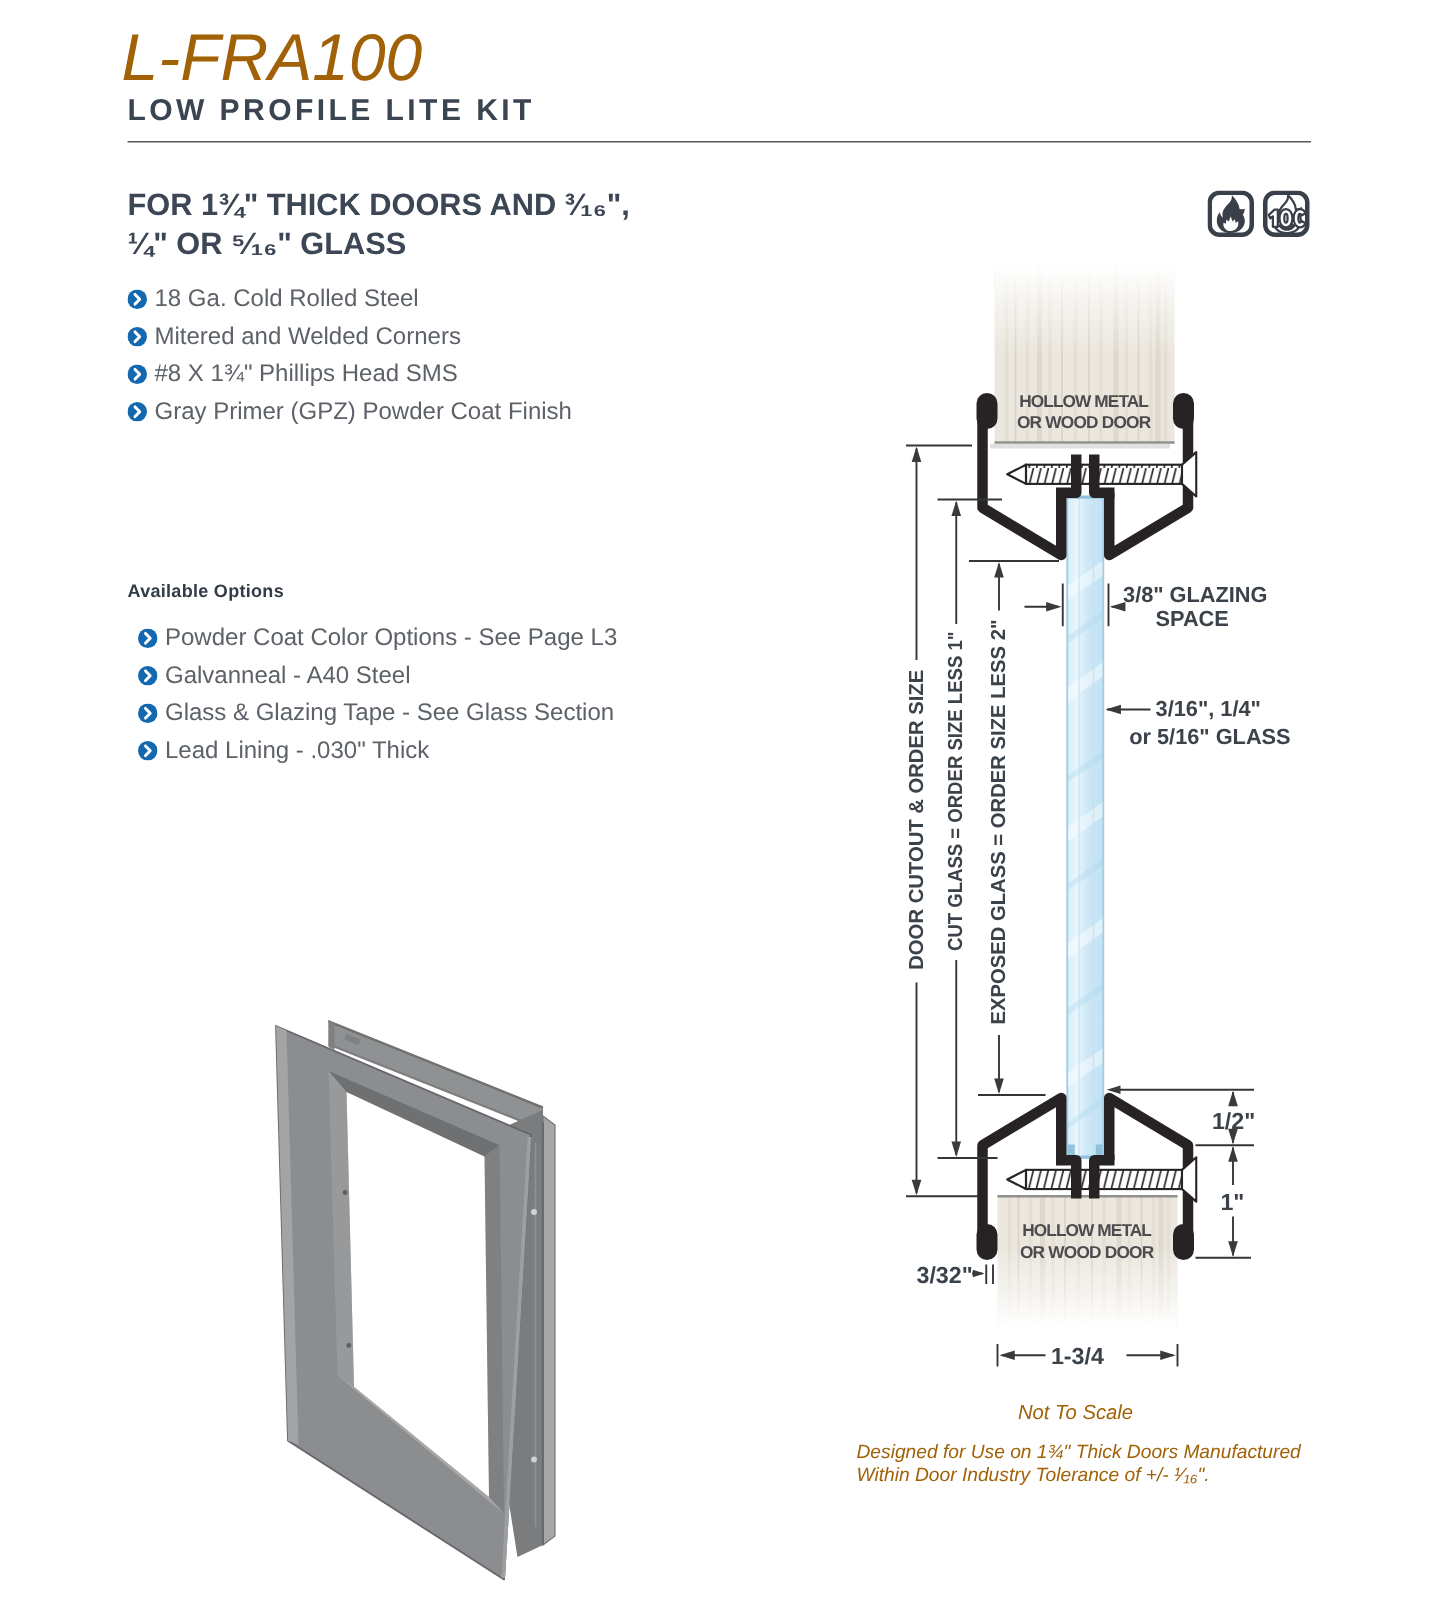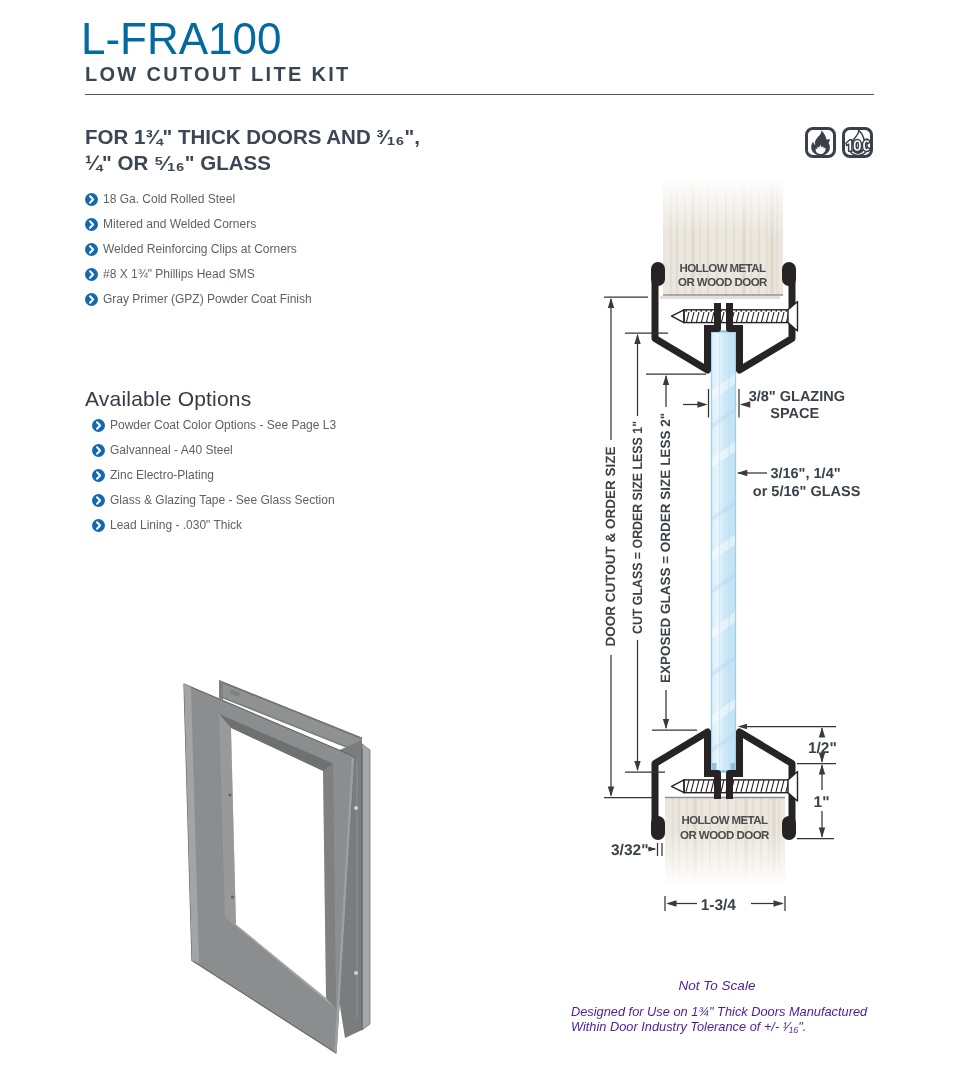--- a/index.html
+++ b/index.html
@@ -1,35 +1,35 @@
 <!DOCTYPE html>
 <html><head>
 <meta charset="utf-8">
 <style>
   html,body{margin:0;padding:0;}
   body{width:959px;height:1080px;position:relative;background:#fff;
        font-family:"Liberation Sans",sans-serif;overflow:hidden;}
   .abs{position:absolute;}
-  .title{left:81px;top:14px;font-size:44px;color:#0369a1;letter-spacing:0px;font-weight:400;}
+  .title{left:81px;top:14px;font-size:44px;color:#a16207;letter-spacing:0px;font-weight:400;font-style:italic;}
   .subtitle{left:85px;top:63px;font-size:20px;color:#3a4551;font-weight:bold;letter-spacing:2.3px;}
   .hr{left:85px;top:93.5px;width:789px;height:0;border-top:1.7px solid #53585e;}
   .h1{left:85px;top:124px;font-size:20.5px;line-height:25.5px;color:#3c4654;font-weight:bold;letter-spacing:0px;}
-  .opts{left:85px;top:387px;font-size:21px;color:#323b47;font-weight:normal;letter-spacing:0.2px;}
+  .opts{left:85px;top:387px;font-size:12px;color:#323b47;font-weight:bold;letter-spacing:0.2px;}
   ul.blist{list-style:none;margin:0;padding:0;}
-  ul.blist li{position:relative;height:25px;line-height:25px;font-size:12px;color:#5d6269;padding-left:18px;white-space:nowrap;}
+  ul.blist li{position:relative;height:25px;line-height:25px;font-size:16px;color:#5d6269;padding-left:18px;white-space:nowrap;}
   ul.blist li svg{position:absolute;left:0;top:6px;}
-  .fnote{color:#4c1d95;font-style:italic;margin-top:44px;}
+  .fnote{color:#a16207;font-style:italic;}
   svg text{text-rendering:geometricPrecision;}
   .wgrain{filter:blur(0.5px);}
 </style>
 </head>
 <body>
 
 <div class="abs title">L-FRA100</div>
-<div class="abs subtitle">LOW CUTOUT LITE KIT</div>
+<div class="abs subtitle">LOW PROFILE LITE KIT</div>
 <div class="abs hr"></div>
 <div class="abs h1">FOR 1¾" THICK DOORS AND ³⁄₁₆",<br>¼" OR ⁵⁄₁₆" GLASS</div>
 
 <div class="abs" style="left:805px;top:127px;">
 <svg width="70" height="32" viewBox="0 0 70 32">
   <rect x="1.5" y="1.5" width="28" height="28" rx="6.5" fill="none" stroke="#3a4049" stroke-width="3"></rect>
   <rect x="38.5" y="1.5" width="28" height="28" rx="6.5" fill="none" stroke="#3a4049" stroke-width="3"></rect>
   <path id="flm" fill="#3a4049" fill-rule="evenodd" d="M16.2 3.2
     C16.6 5.6 15.5 7.2 13.9 8.9
     C12.2 10.7 10.5 12.5 10.0 15.0
@@ -82,48 +82,40 @@
           <circle cx="7.5" cy="7.5" r="7.5" fill="#1468b0"></circle>
           <path d="M5.8 3.8l3.6 3.7L5.8 11.2" stroke="#fff" stroke-width="2.3" fill="none" stroke-linecap="round" stroke-linejoin="round"></path>
         </svg>18 Ga. Cold Rolled Steel</li>
 <li><svg width="13" height="13" viewBox="0 0 15 15">
           <circle cx="7.5" cy="7.5" r="7.5" fill="#1468b0"></circle>
           <path d="M5.8 3.8l3.6 3.7L5.8 11.2" stroke="#fff" stroke-width="2.3" fill="none" stroke-linecap="round" stroke-linejoin="round"></path>
         </svg>Mitered and Welded Corners</li>
 <li><svg width="13" height="13" viewBox="0 0 15 15">
           <circle cx="7.5" cy="7.5" r="7.5" fill="#1468b0"></circle>
           <path d="M5.8 3.8l3.6 3.7L5.8 11.2" stroke="#fff" stroke-width="2.3" fill="none" stroke-linecap="round" stroke-linejoin="round"></path>
-        </svg>Welded Reinforcing Clips at Corners</li>
-<li><svg width="13" height="13" viewBox="0 0 15 15">
-          <circle cx="7.5" cy="7.5" r="7.5" fill="#1468b0"></circle>
-          <path d="M5.8 3.8l3.6 3.7L5.8 11.2" stroke="#fff" stroke-width="2.3" fill="none" stroke-linecap="round" stroke-linejoin="round"></path>
         </svg>#8 X 1¾" Phillips Head SMS</li>
 <li><svg width="13" height="13" viewBox="0 0 15 15">
           <circle cx="7.5" cy="7.5" r="7.5" fill="#1468b0"></circle>
           <path d="M5.8 3.8l3.6 3.7L5.8 11.2" stroke="#fff" stroke-width="2.3" fill="none" stroke-linecap="round" stroke-linejoin="round"></path>
         </svg>Gray Primer (GPZ) Powder Coat Finish</li>
 </ul>
 </div>
 
 <div class="abs opts">Available Options</div>
 
 <div class="abs" style="left:92px;top:413px;">
 <ul class="blist">
 <li><svg width="13" height="13" viewBox="0 0 15 15">
           <circle cx="7.5" cy="7.5" r="7.5" fill="#1468b0"></circle>
           <path d="M5.8 3.8l3.6 3.7L5.8 11.2" stroke="#fff" stroke-width="2.3" fill="none" stroke-linecap="round" stroke-linejoin="round"></path>
         </svg>Powder Coat Color Options - See Page L3</li>
 <li><svg width="13" height="13" viewBox="0 0 15 15">
           <circle cx="7.5" cy="7.5" r="7.5" fill="#1468b0"></circle>
           <path d="M5.8 3.8l3.6 3.7L5.8 11.2" stroke="#fff" stroke-width="2.3" fill="none" stroke-linecap="round" stroke-linejoin="round"></path>
         </svg>Galvanneal - A40 Steel</li>
-<li><svg width="13" height="13" viewBox="0 0 15 15">
-          <circle cx="7.5" cy="7.5" r="7.5" fill="#1468b0"></circle>
-          <path d="M5.8 3.8l3.6 3.7L5.8 11.2" stroke="#fff" stroke-width="2.3" fill="none" stroke-linecap="round" stroke-linejoin="round"></path>
-        </svg>Zinc Electro-Plating</li>
 <li><svg width="13" height="13" viewBox="0 0 15 15">
           <circle cx="7.5" cy="7.5" r="7.5" fill="#1468b0"></circle>
           <path d="M5.8 3.8l3.6 3.7L5.8 11.2" stroke="#fff" stroke-width="2.3" fill="none" stroke-linecap="round" stroke-linejoin="round"></path>
         </svg>Glass &amp; Glazing Tape - See Glass Section</li>
 <li><svg width="13" height="13" viewBox="0 0 15 15">
           <circle cx="7.5" cy="7.5" r="7.5" fill="#1468b0"></circle>
           <path d="M5.8 3.8l3.6 3.7L5.8 11.2" stroke="#fff" stroke-width="2.3" fill="none" stroke-linecap="round" stroke-linejoin="round"></path>
         </svg>Lead Lining - .030" Thick</li>
 </ul>
 </div>

